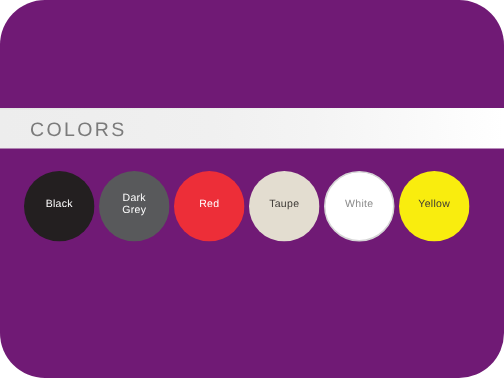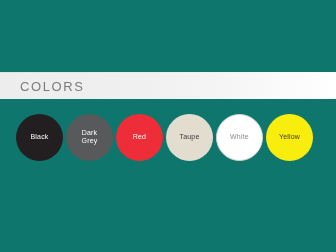--- a/index.html
+++ b/index.html
@@ -92,21 +92,21 @@
     font-weight: 400;
     letter-spacing: .2px;
     text-align: center;
     white-space: pre-line;
     user-select: none;
   }
 </style>
 </head>
 <body>
 
-<div id="page-root" style="background: #0f766e;">
+<div id="page-root" style="background: #701a75; border-radius: 30px;">
 
   <div class="header-band">
     <div class="header-title" style="color: rgb(123, 123, 123);">COLORS</div>
   </div>
 
   <div class="swatch-row">
 
     <div class="swatch" style="background: rgb(35, 31, 32); border: 1px solid transparent;">
       <span class="swatch-label" style="color: rgb(255, 255, 255);">Black</span>
     </div>

